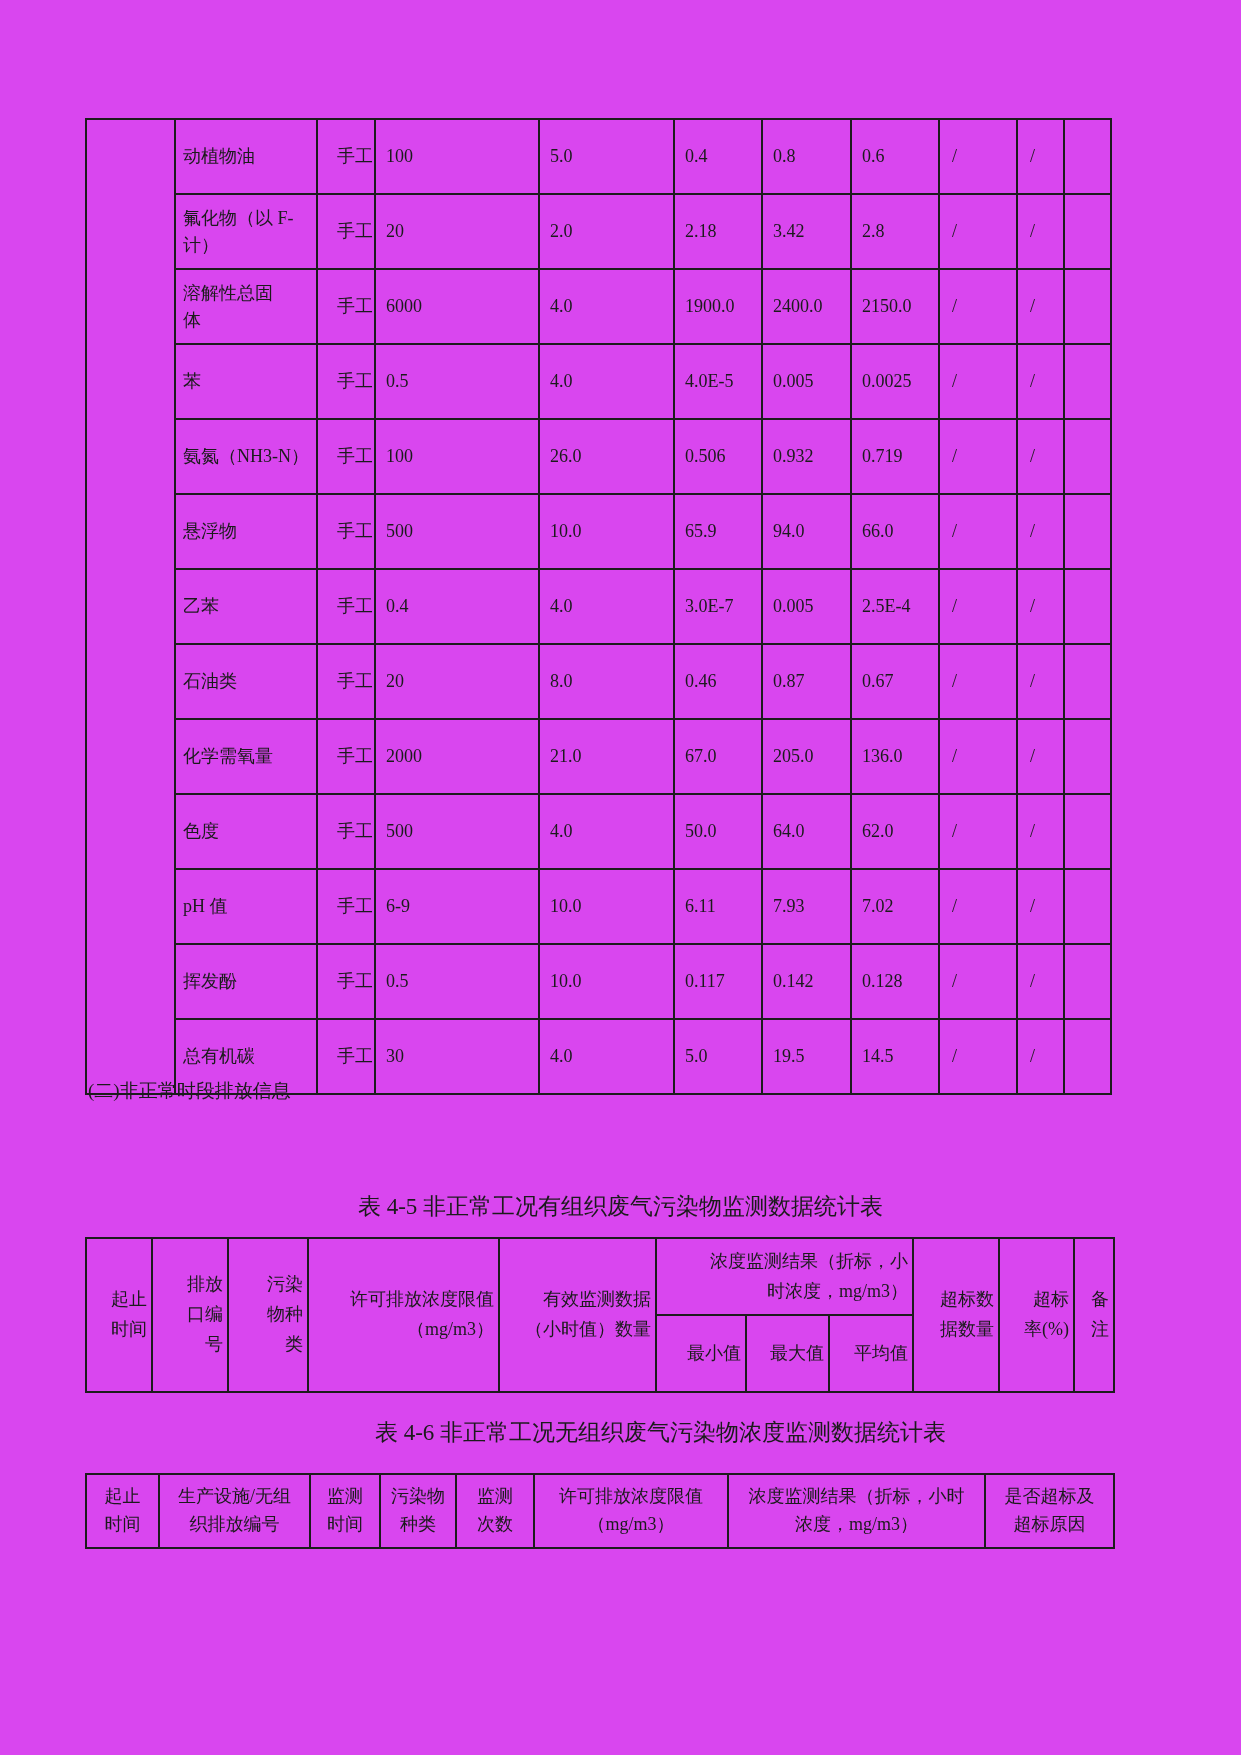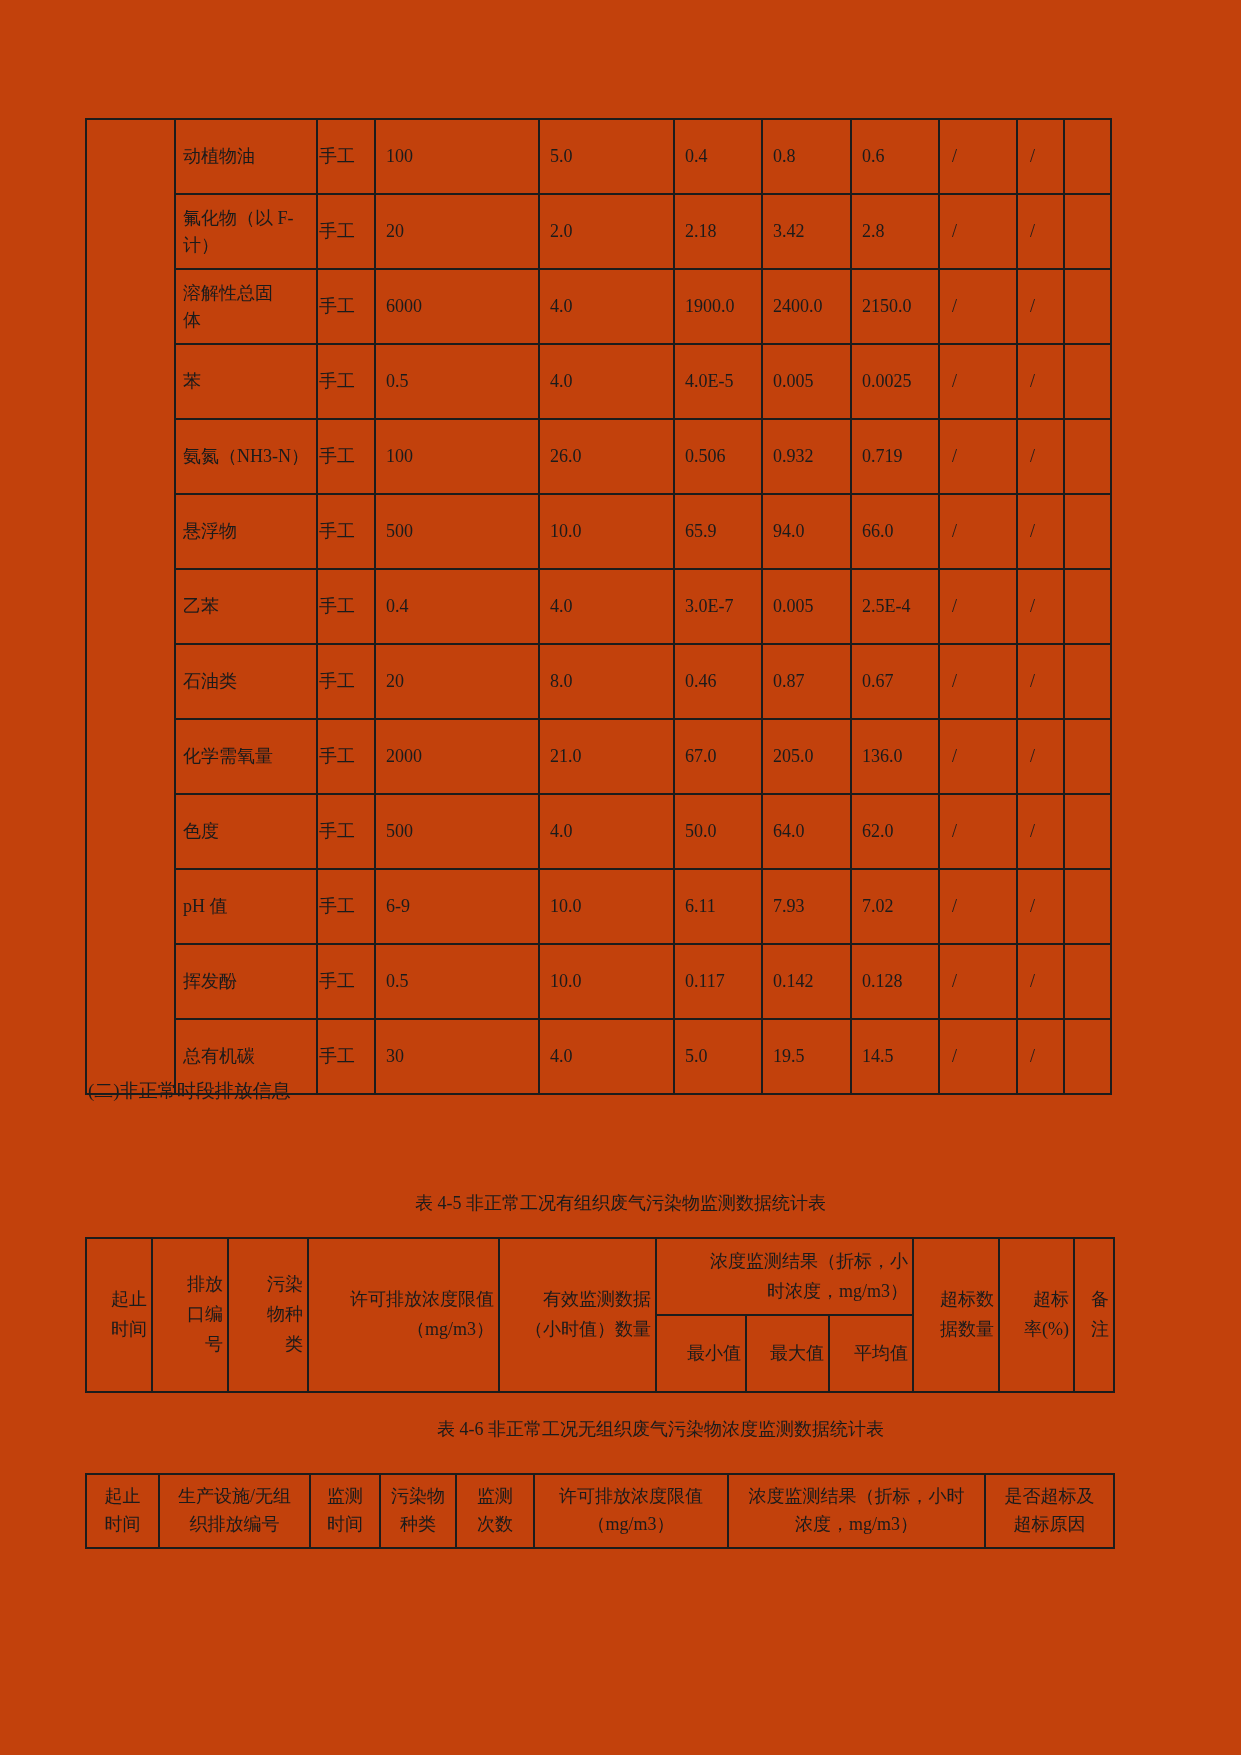--- a/index.html
+++ b/index.html
@@ -1,36 +1,36 @@
 <!DOCTYPE html>
 <html><head>
 <meta charset="utf-8">
 <style>
   html,body{margin:0;padding:0;background:#e8e8e8;}
   .page{
-    position:relative;width:1241px;height:1755px;background:#c2410c;
+    position:relative;width:1241px;height:1755px;background:#d946ef;
     font-family:"Liberation Serif","DejaVu Serif",serif;color:#1b1b1b;
     overflow:hidden;
   }
   table{border-collapse:collapse;table-layout:fixed;}
   td,th{border:2px solid #1c1c1c;font-weight:normal;font-size:18px;
         vertical-align:middle;white-space:pre-line;word-break:break-all;
         line-height:1.5;padding:2px 4px;overflow:hidden;}
   
   .t1{position:absolute;left:85px;top:118px;width:1025px;}
   .t1 td{height:69px;text-align:left;}
   .t1 td.blank-col{padding:0;}
   .t1 td.c-name{padding-left:7px;padding-right:1px;}
-  .t1 td.c-center{text-align:left;padding:2px 1px;}
+  .t1 td.c-center{text-align:right;padding:2px 1px;}
   .t1 td.c-num{padding-left:10px;}
   .t1 td.c-slash{padding-left:12px;}
   
   .note{position:absolute;left:88px;top:1078px;font-size:19px;}
   
-  .tbl-title{position:absolute;left:0;width:1241px;text-align:center;font-size:18px;}
+  .tbl-title{position:absolute;left:0;width:1241px;text-align:center;font-size:23px;}
   .title45{top:1191px;}
   .title46{top:1417px;padding-left:40px;}
   
   .t45{position:absolute;left:85px;top:1237px;width:1028px;}
   .t45 td{text-align:right;line-height:1.65;}
   .t45 .row-h td{height:71px;}
   
   .t46{position:absolute;left:85px;top:1473px;width:1028px;}
   .t46 td{height:68px;text-align:center;line-height:1.55;}
 </style>

